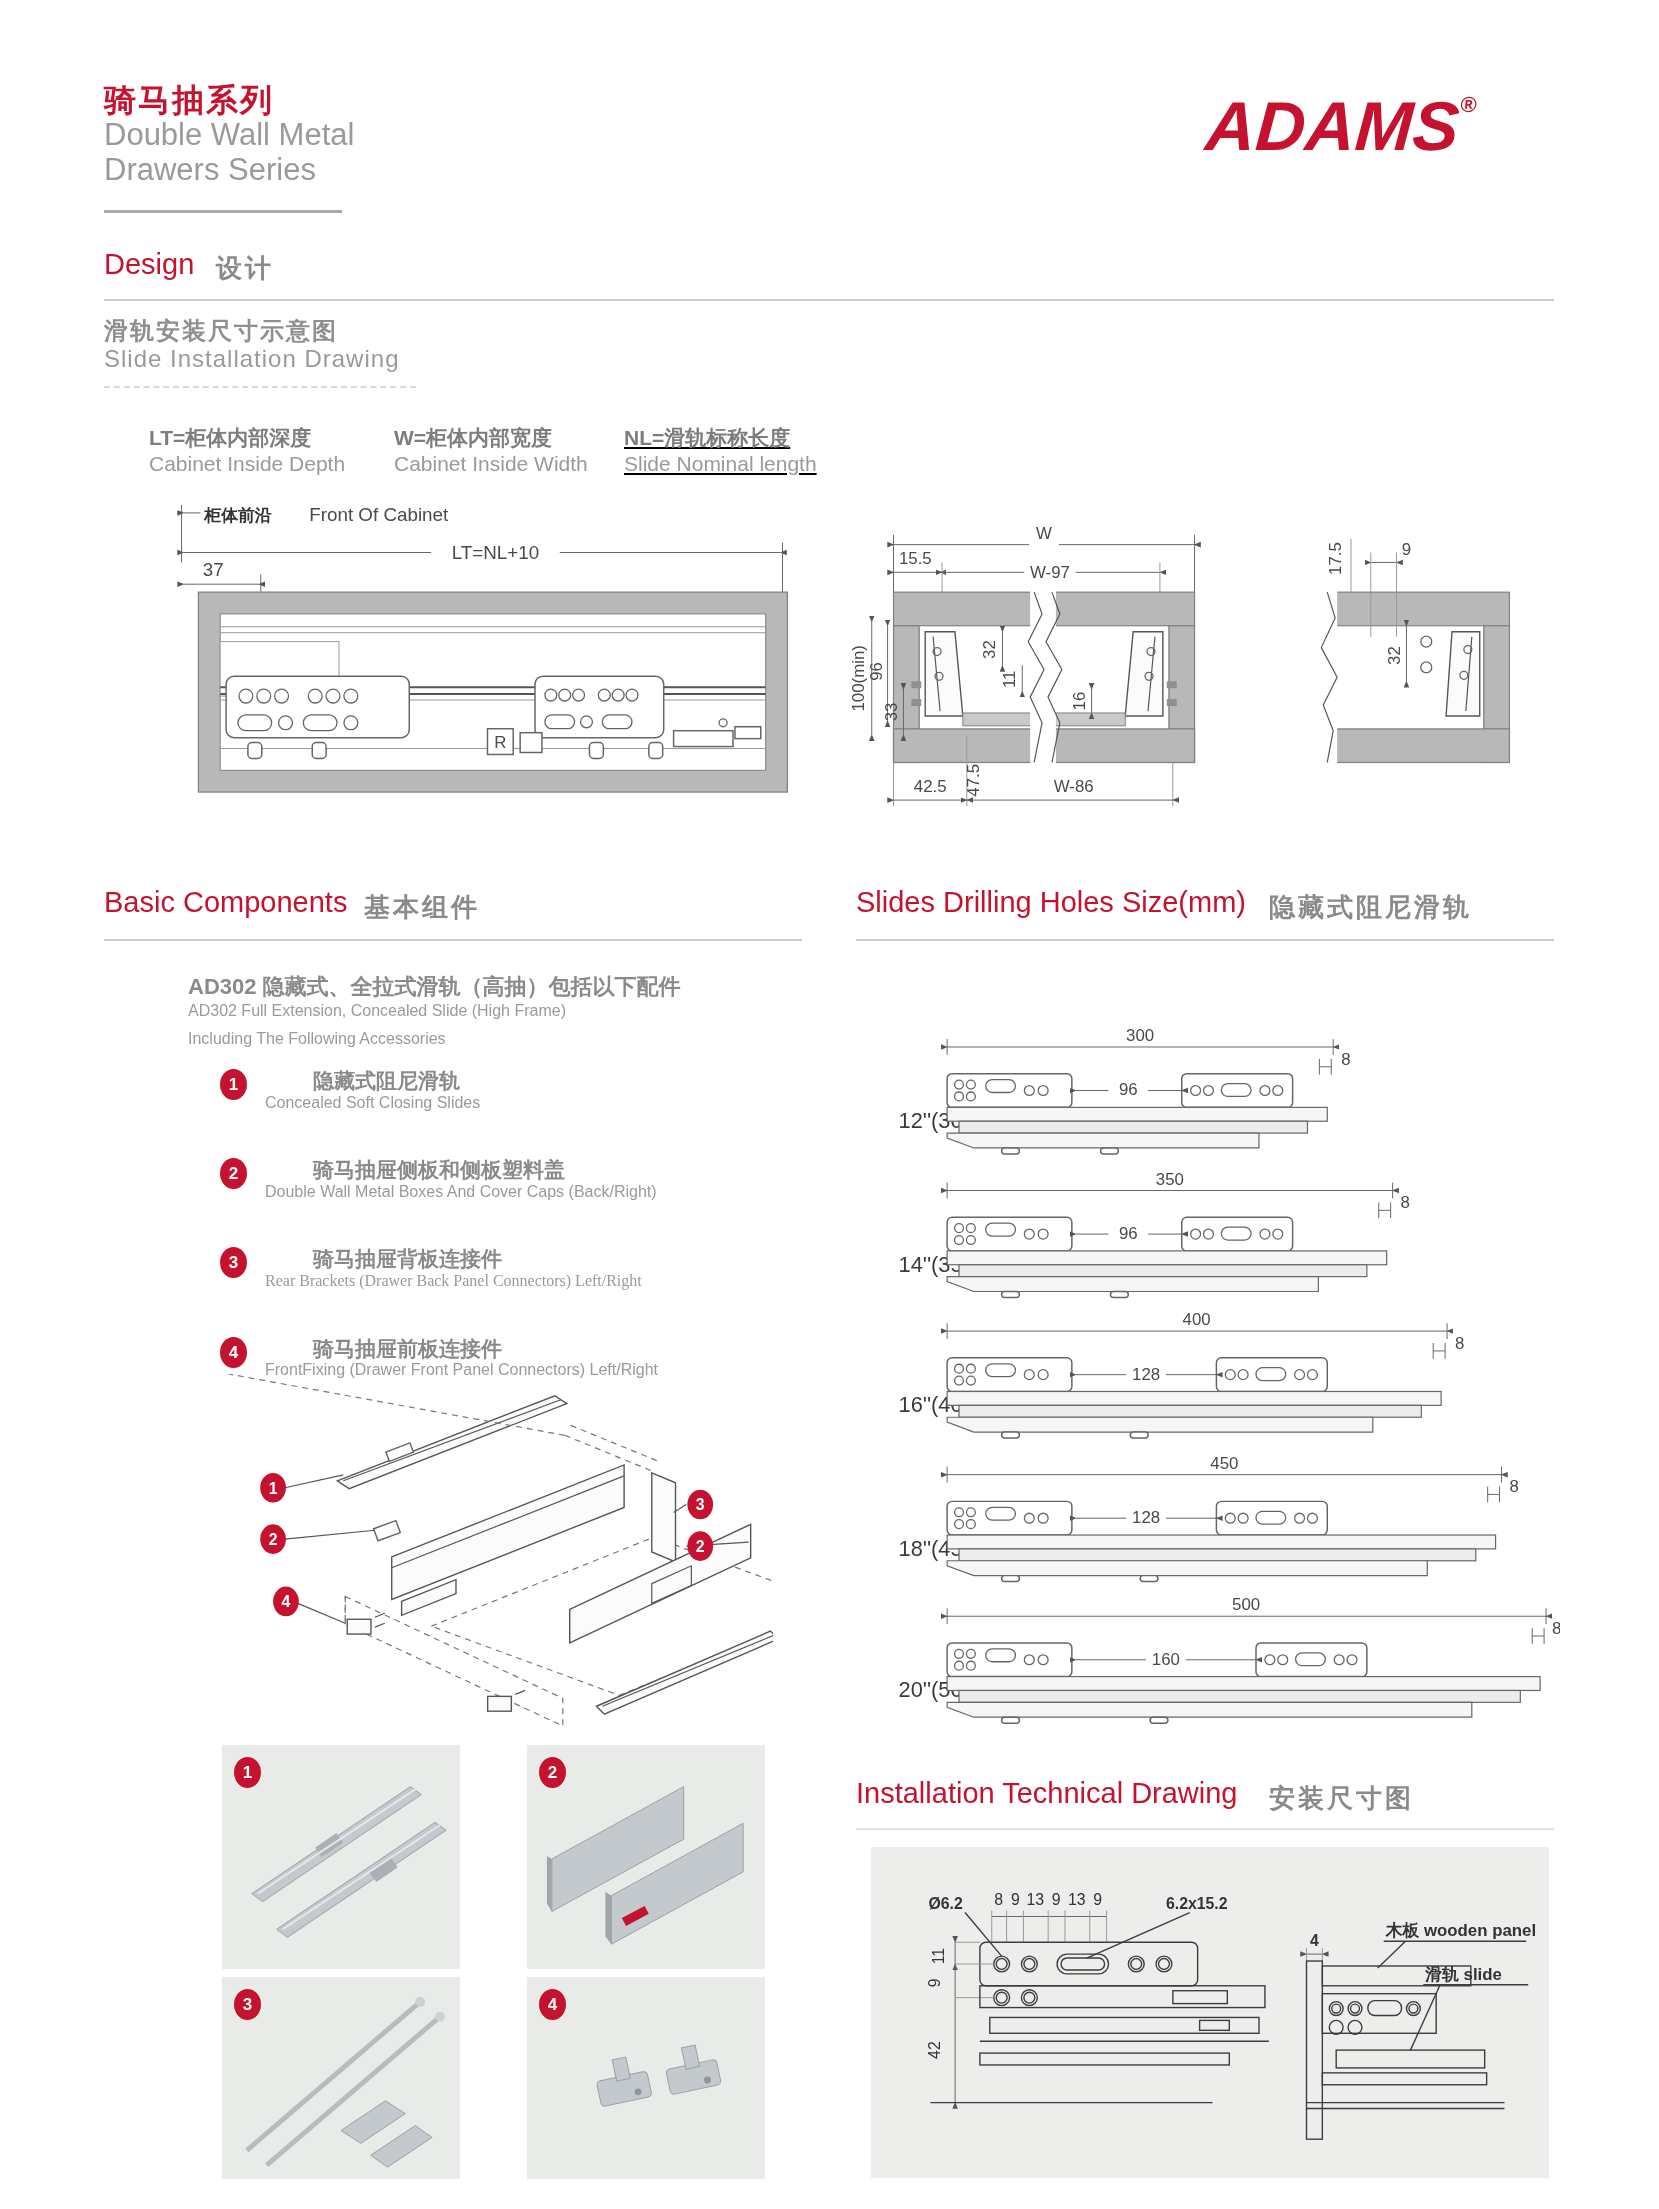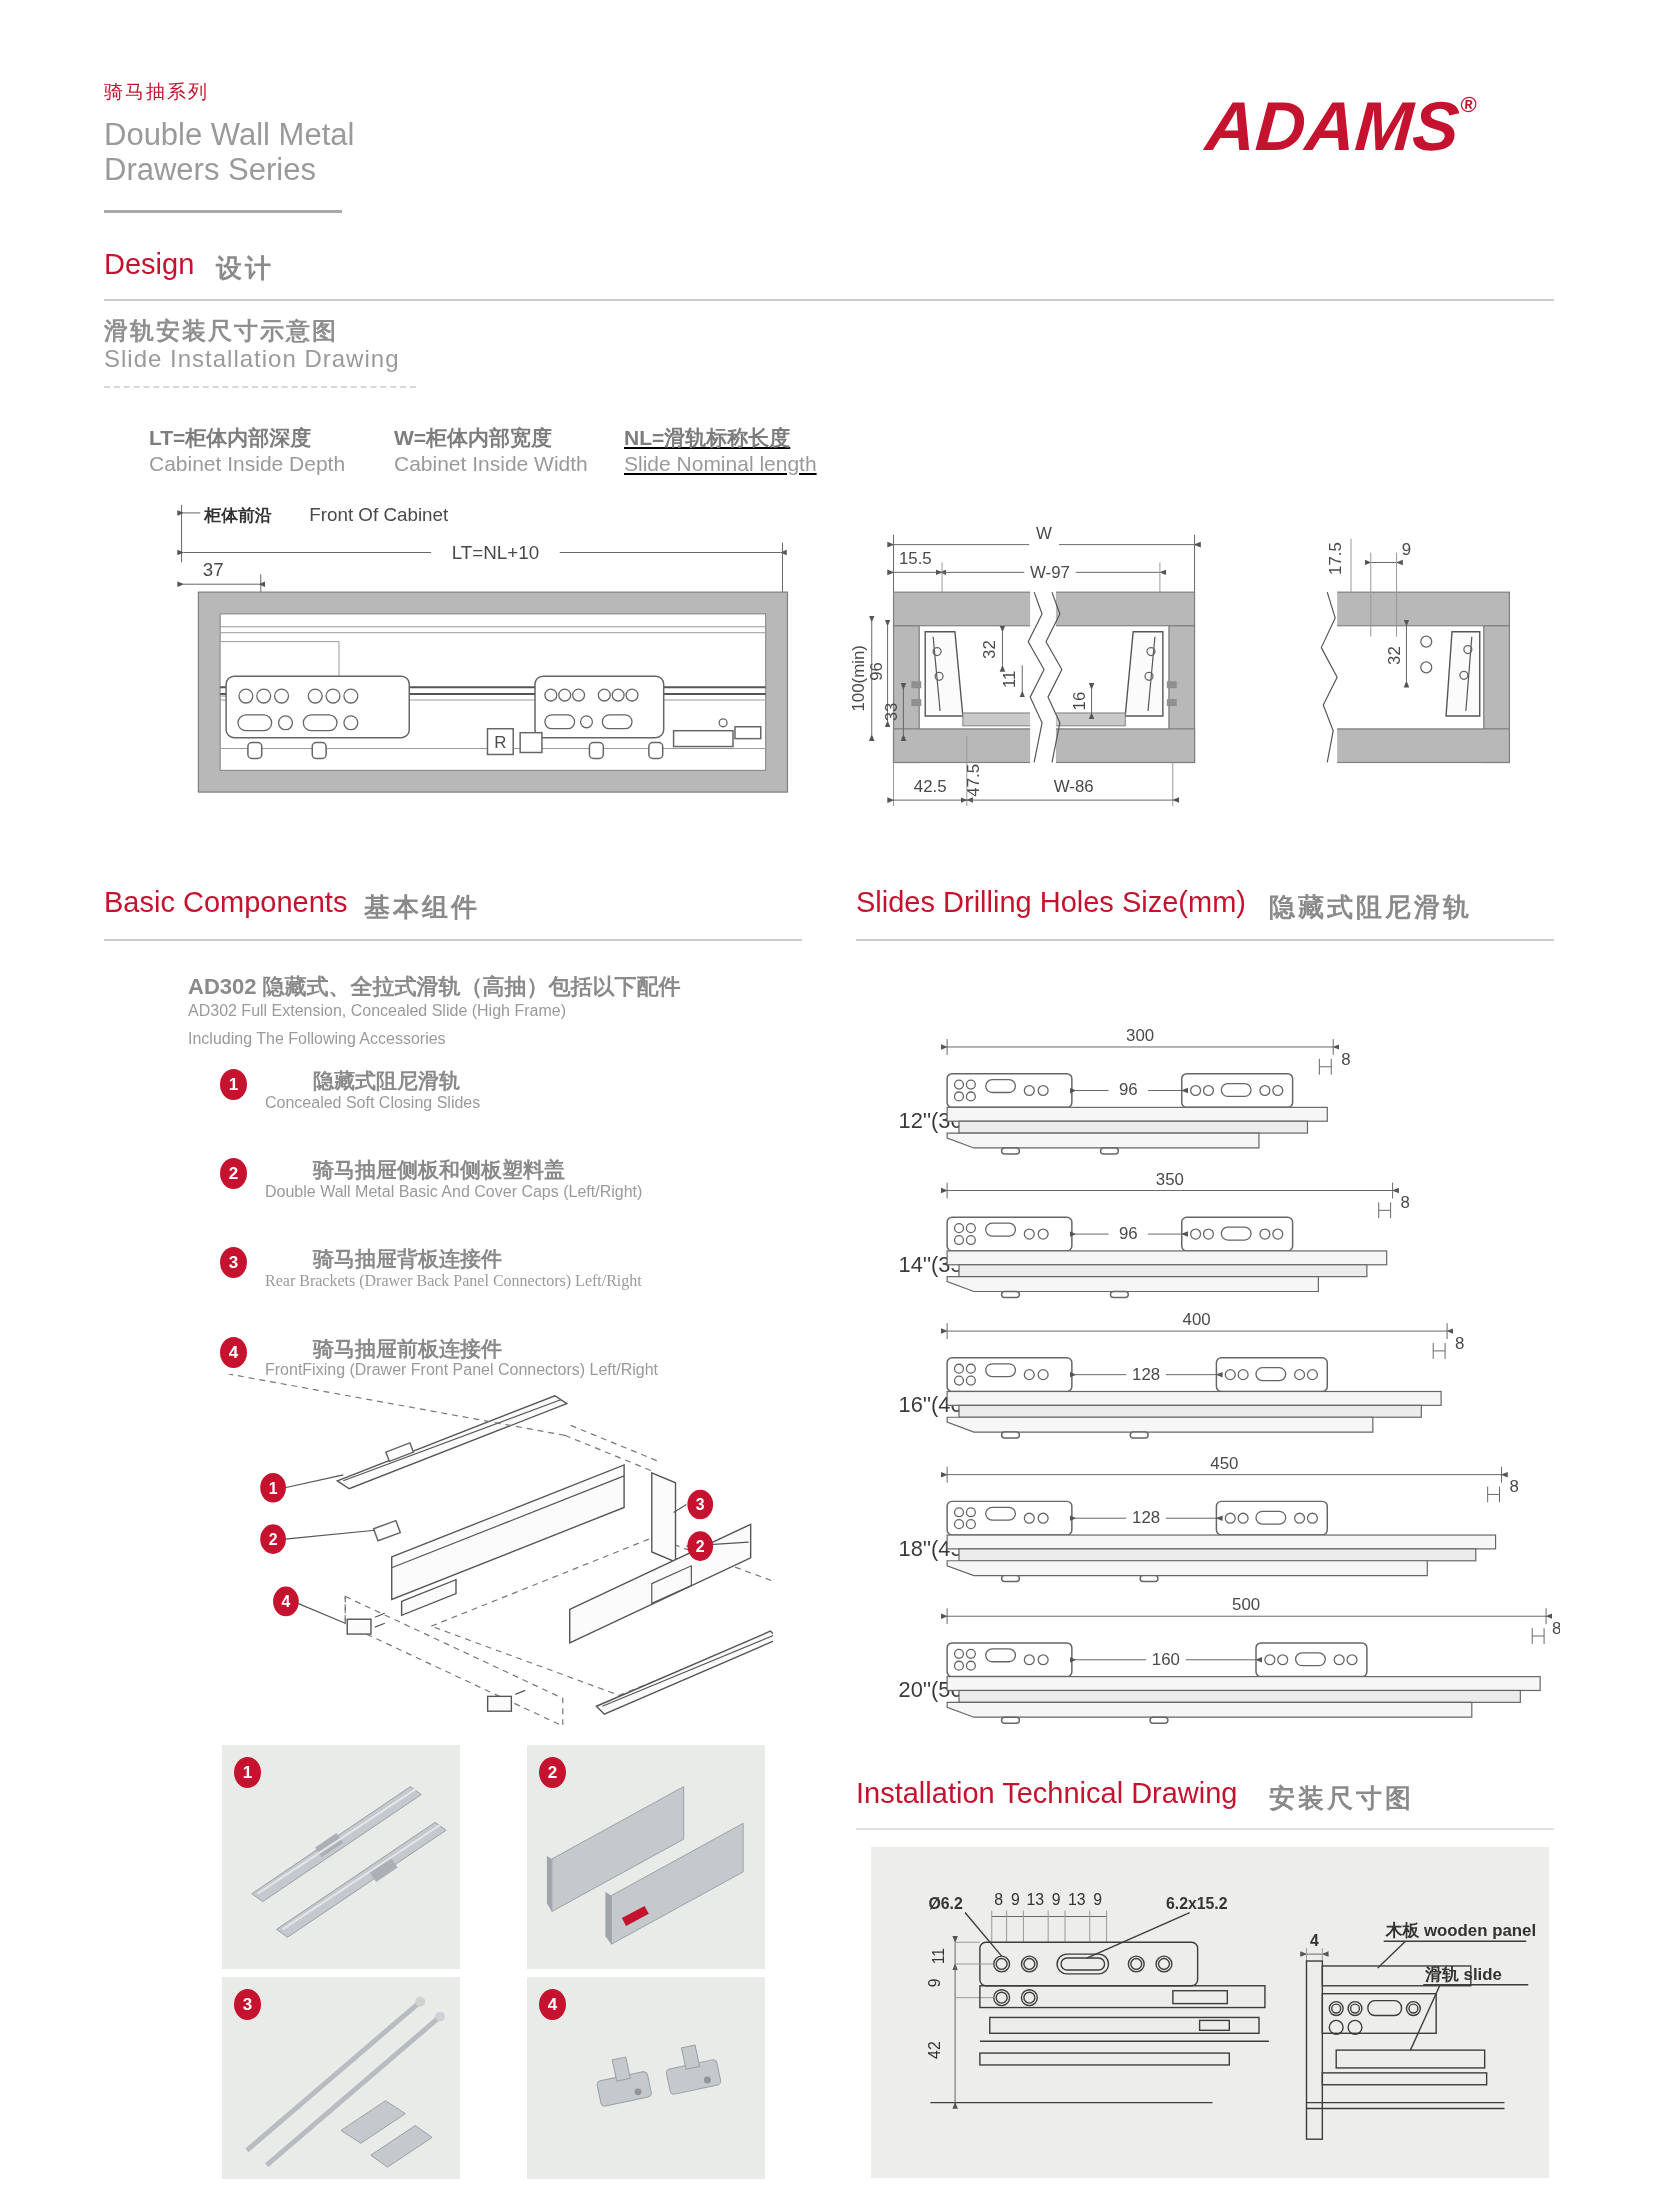--- a/index.html
+++ b/index.html
@@ -6,21 +6,21 @@
     --accent:#c5122e; --gray-text:#9a9a9a; --gray-bold:#8a8a8a;
     --line:#666666; --light-panel:#e9ebe9; --install-panel:#ededeb;
     --cabinet-fill:#b8b8b8; --rule:#cccccc;
   }
   *{margin:0;padding:0;box-sizing:border-box;}
   html,body{background:#fff;}
   body{font-family:"Liberation Sans","DejaVu Sans",sans-serif;}
   .page{position:relative;width:1659px;height:2210px;background:#ffffff;overflow:hidden;}
   .abs{position:absolute;}
 
-  .series-cn{font-size:19px;font-weight:normal;color:var(--accent);letter-spacing:2px;}
+  .series-cn{font-size:32px;font-weight:bold;color:var(--accent);letter-spacing:2px;}
   .series-en{font-size:31px;color:var(--gray-text);line-height:35px;}
   .series-rule{height:3px;background:#a9a9a9;}
   .logo{font-size:69px;font-weight:800;font-style:italic;color:var(--accent);letter-spacing:0px;transform:skewX(-4deg);}
   .logo sup{font-size:22px;font-style:normal;vertical-align:38px;}
 
   .sec-title-en{font-size:29px;color:var(--accent);}
   .sec-title-cn{font-size:26px;font-weight:bold;color:var(--gray-bold);letter-spacing:3px;}
   .hrule{height:2px;background:var(--rule);}
   .dash-rule{border-top:2px dashed #d8d8d8;}
 
@@ -261,21 +261,21 @@
   <div class="abs prod-cn" style="left:188px;top:972px;">AD302 隐藏式、全拉式滑轨（高抽）包括以下配件</div>
   <div class="abs prod-en" style="left:188px;top:1002px;">AD302 Full Extension, Concealed Slide (High Frame)</div>
   <div class="abs prod-en" style="left:188px;top:1030px;">Including The Following Accessories</div>
 
   <div class="abs badge" style="left:220px;top:1069px;">1</div>
   <div class="abs item-cn" style="left:265px;top:1067px;">隐藏式阻尼滑轨</div>
   <div class="abs item-en" style="left:265px;top:1094px;">Concealed Soft Closing Slides</div>
 
   <div class="abs badge" style="left:220px;top:1158px;">2</div>
   <div class="abs item-cn" style="left:265px;top:1156px;">骑马抽屉侧板和侧板塑料盖</div>
-  <div class="abs item-en" style="left:265px;top:1183px;">Double Wall Metal Basic And Cover Caps (Left/Right)</div>
+  <div class="abs item-en" style="left:265px;top:1183px;">Double Wall Metal Boxes And Cover Caps (Back/Right)</div>
 
   <div class="abs badge" style="left:220px;top:1247px;">3</div>
   <div class="abs item-cn" style="left:265px;top:1245px;">骑马抽屉背板连接件</div>
   <div class="abs item-en" style="left:265px;top:1272px;font-family:Liberation Serif, serif;">Rear Brackets (Drawer Back Panel Connectors) Left/Right</div>
 
   <div class="abs badge" style="left:220px;top:1337px;">4</div>
   <div class="abs item-cn" style="left:265px;top:1335px;">骑马抽屉前板连接件</div>
   <div class="abs item-en" style="left:265px;top:1361px;">FrontFixing (Drawer Front Panel Connectors) Left/Right</div>
 
   <svg class="abs" style="left:228px;top:1374px;" width="545" height="354" viewBox="0 0 550 358">

